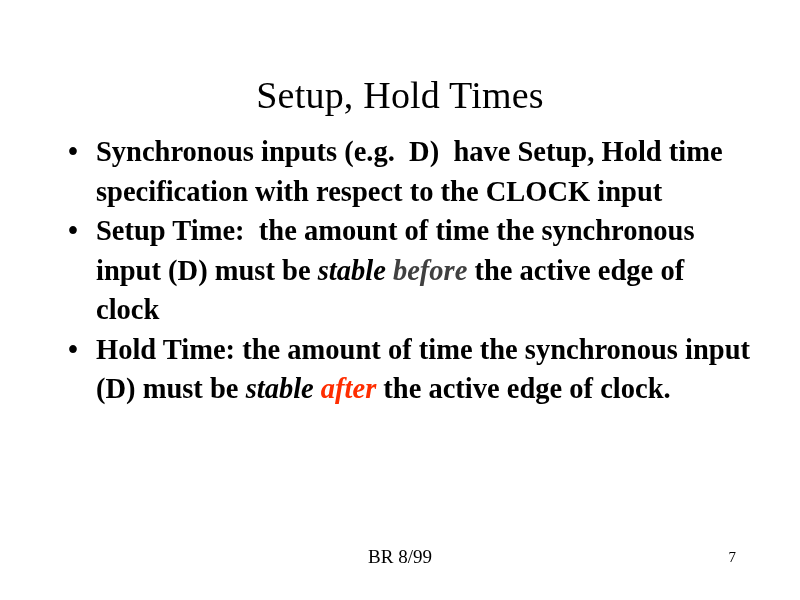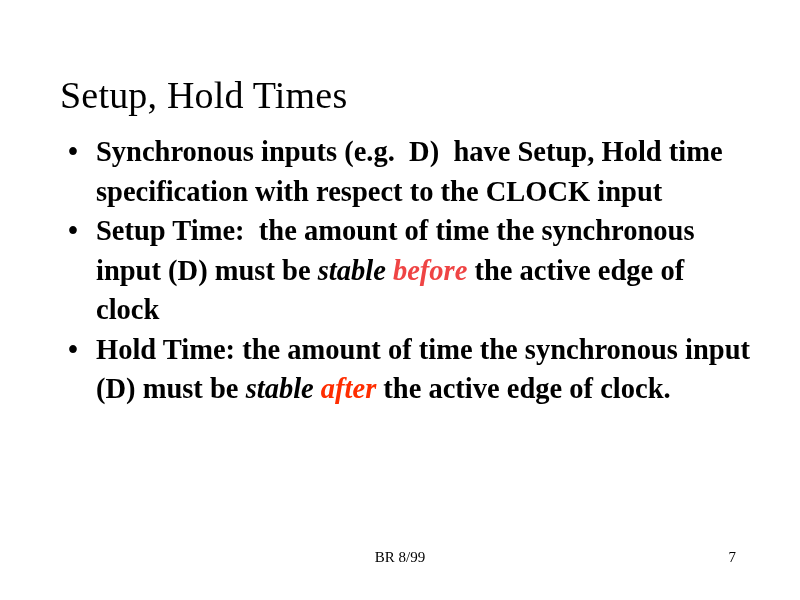--- a/index.html
+++ b/index.html
@@ -21,21 +21,21 @@
     height: 600px;
     box-sizing: border-box;
   }
 
   
   .slide-title {
     position: absolute;
     top: 48px;
     left: 60px;
     width: 680px;
-    text-align: left;
+    text-align: center;
     font-size: 38px;
     font-weight: normal;
     line-height: 44px;
     letter-spacing: 0.2px;
     white-space: pre;
   }
 
   
   .body-block {
     position: absolute;
@@ -84,21 +84,21 @@
     top: 548px;
     width: 800px;
     height: 24px;
   }
   .footer-center {
     position: absolute;
     left: 0;
     top: 0;
     width: 800px;
     text-align: center;
-    font-size: 15px;
+    font-size: 19px;
     font-weight: normal;
     line-height: 18px;
   }
   .footer-page {
     position: absolute;
     right: 64px;
     top: 0;
     font-size: 15px;
     font-weight: normal;
     line-height: 18px;
@@ -114,21 +114,21 @@
 
   <div class="body-block">
 
     <div class="bullet-item">
       <span class="bullet-marker">•</span>
       <span class="bullet-text"><span>Synchronous inputs (e.g.&nbsp; D)&nbsp; have Setup, Hold time specification with respect to the CLOCK input</span></span>
     </div>
 
     <div class="bullet-item">
       <span class="bullet-marker">•</span>
-      <span class="bullet-text"><span>Setup Time:&nbsp; the amount of time the synchronous input (D) must be </span><span class="em-black">stable</span><span> </span><span class="em-red" style="color: #ef4444;">before</span><span> the active edge of clock</span></span>
+      <span class="bullet-text"><span>Setup Time:&nbsp; the amount of time the synchronous input (D) must be </span><span class="em-black">stable</span><span> </span><span class="em-red" style="color: #404040;">before</span><span> the active edge of clock</span></span>
     </div>
 
     <div class="bullet-item">
       <span class="bullet-marker">•</span>
       <span class="bullet-text"><span>Hold Time: the amount of time the synchronous input (D) must be </span><span class="em-black">stable</span><span> </span><span class="em-red" style="color: rgb(255, 45, 0); text-align: center;">after</span><span> the active edge of clock.</span></span>
     </div>
 
   </div>
 
   <div class="footer">

